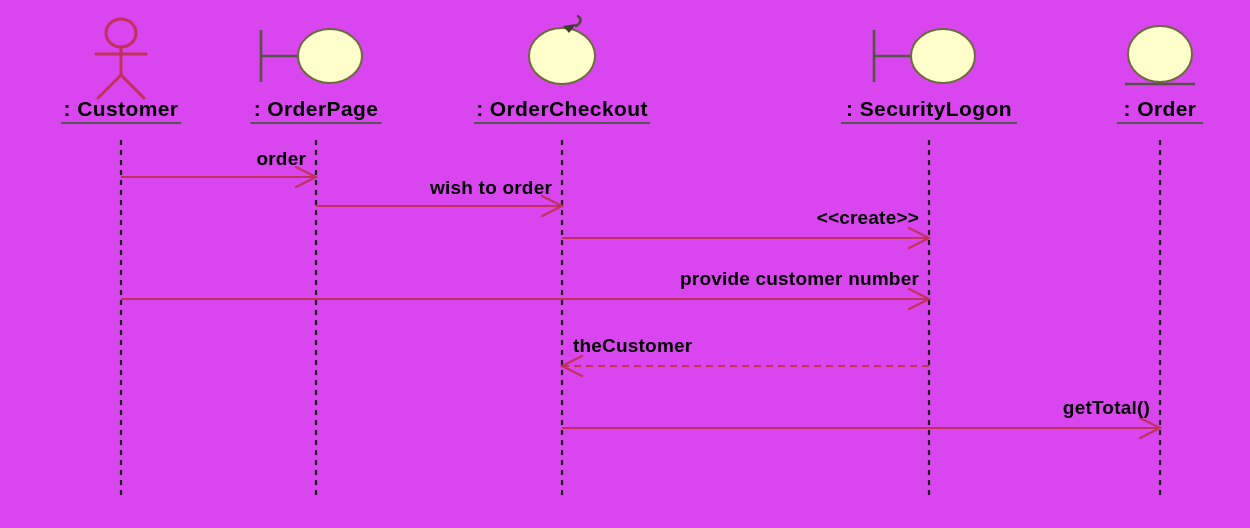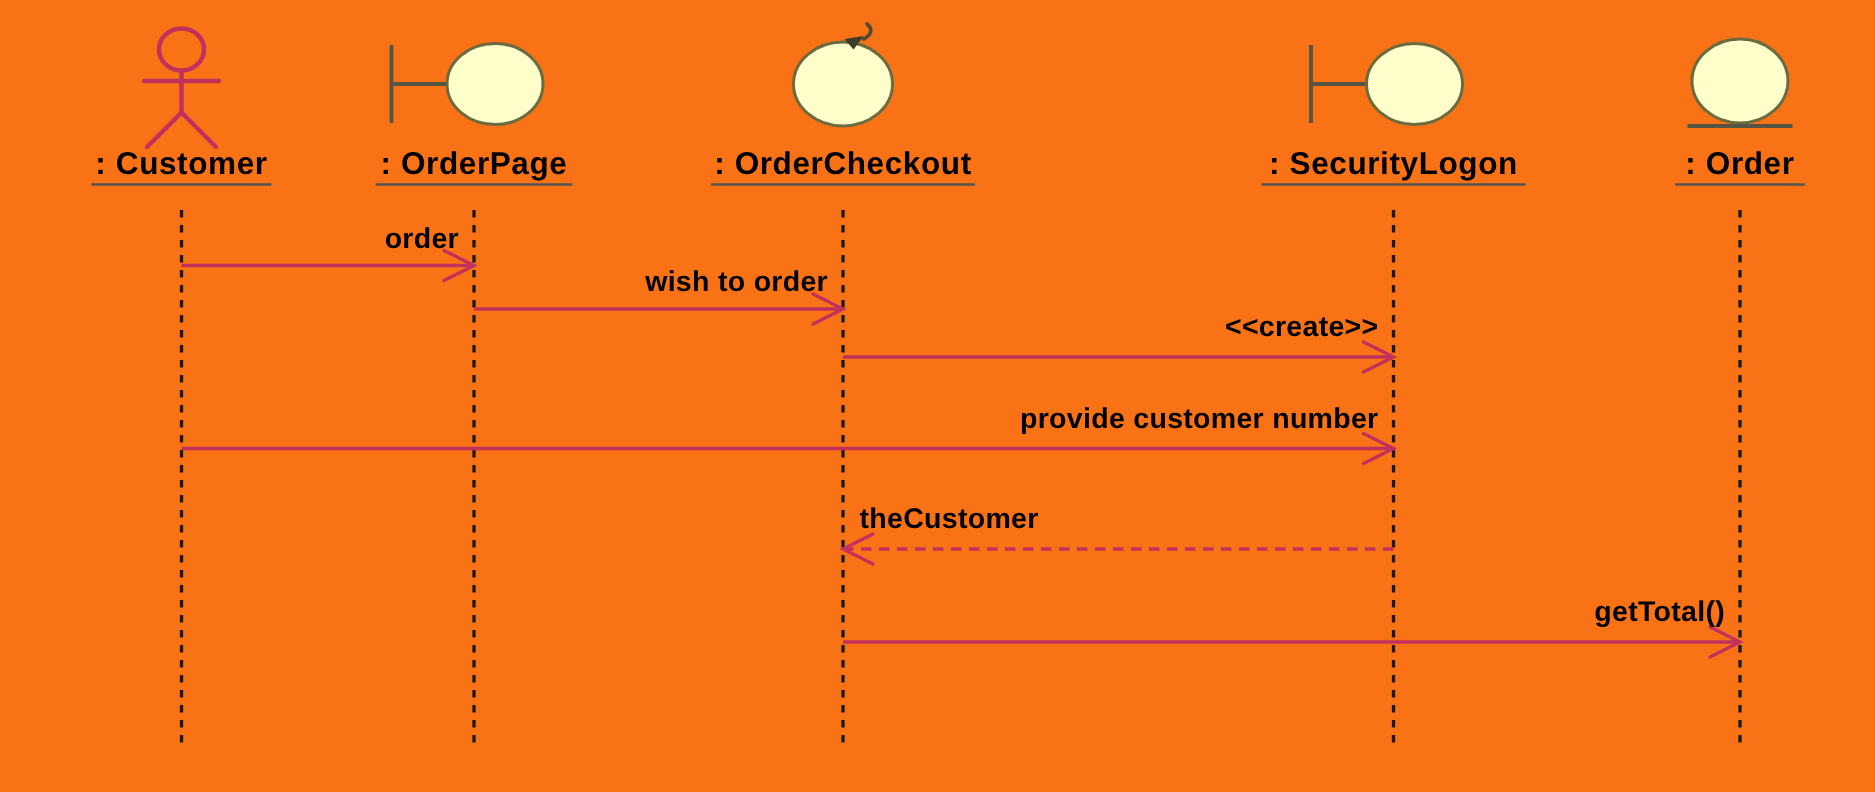--- a/index.html
+++ b/index.html
@@ -7,21 +7,21 @@
     padding: 0;
     background: #ffffff;
   }
   body {
     font-family: "Liberation Sans", sans-serif;
   }
   #diagram-root {
     position: relative;
     width: 1250px;
     height: 528px;
-    background: #f97316;
+    background: #d946ef;
     overflow: hidden;
   }
   #diagram-svg {
     position: absolute;
     left: 0;
     top: 0;
     width: 1250px;
     height: 528px;
     display: block;
   }

